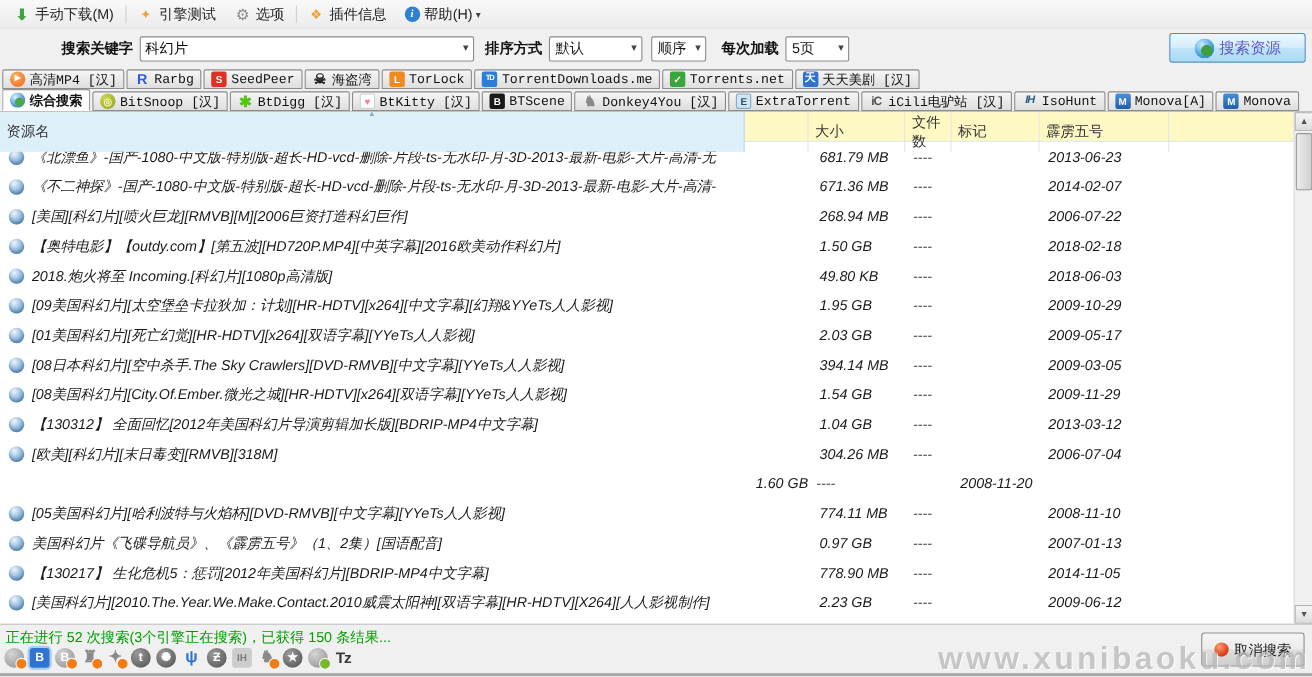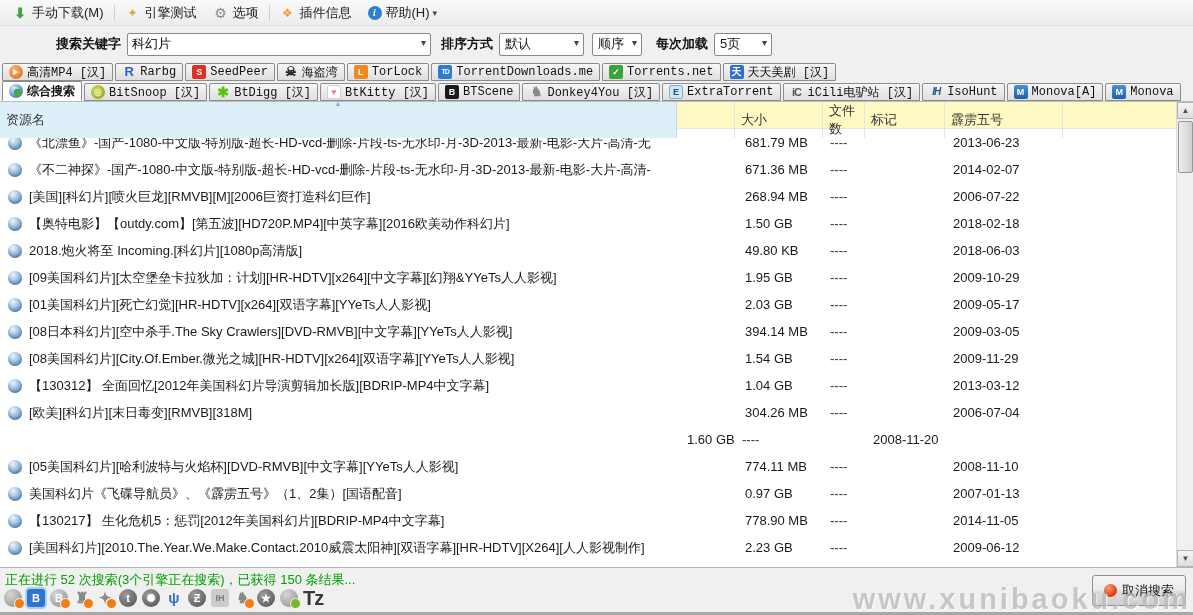--- a/index.html
+++ b/index.html
@@ -64,21 +64,21 @@
   .tabicon[data-icon="monova"] { background:linear-gradient(#4a8fdc,#1d5fa8); }
 
   
   .table-area { height:467px; background:#fff; position:relative; border-top:1px solid #bcbcbc; border-bottom:1px solid #b5b5b5; }
   .grid { display:grid; grid-template-columns:677px 58px 88px 42px 80px 118px 1fr; }
   .thead { height:27px; font-size:13px; color:#333; background:#fef9c3; border-bottom:1px solid #dce9f2; }
   .hcell { display:flex; align-items:center; padding-left:6px; border-right:1px solid #e4e4e4; position:relative; cursor:pointer; }
   .hcell-name { background:#ddeff9; border-right:1px solid #bcd8ea; }
   .hcell-name::before { content:"▲"; position:absolute; left:50%; top:-2px; transform:translateX(-50%); font-size:7px; color:#79aed2; }
   .tbody { width:1176px; }
-  .trow { height:27px; font-size:13px; cursor:pointer; }
+  .trow { height:27px; font-size:13px; cursor:pointer;font-style:italic; }
   .cell { display:flex; align-items:center; white-space:nowrap; overflow:hidden; }
   .cell-name { gap:7px; padding-left:8px; }
   .cell-size { padding-left:10px; }
   .cell-files { padding-left:7px; color:#333; }
   .cell-date { padding-left:8px; }
   .globe { width:14px; height:14px; border-radius:50%; flex:none;
     background:radial-gradient(circle at 35% 28%, #eef6ff, #8ab4d8 55%, #4a7aa8 95%); box-shadow:inset 0 -2px 3px rgba(40,80,120,.35); }
 
   
   .vscroll { position:absolute; top:0; right:0; bottom:0; width:17px; background:#f0f0f0; border-left:1px solid #dcdcdc; }
@@ -93,21 +93,21 @@
   .status-text { position:absolute; left:5px; top:3px; font-size:13px; color:#00a000; white-space:nowrap; }
   .eng-row { position:absolute; left:4px; top:21px; display:flex; gap:5px; align-items:center; }
   .engicon { width:18px; height:18px; display:inline-block; position:relative; text-align:center;
     font:bold 11px/18px "Liberation Sans",sans-serif; color:#fff; cursor:pointer; }
   .engicon[data-icon="circ-gray"] { background:radial-gradient(circle at 35% 30%, #d6d6d6, #8a8a8a); border-radius:50%; }
   .engicon[data-icon="circ-dark"] { background:radial-gradient(circle at 35% 30%, #9a9a9a, #4f4f4f); border-radius:50%; }
   .engicon[data-icon="sq-blue"] { background:#2f74d0; border-radius:3px; box-shadow:0 0 0 2px #a8d0f0; }
   .engicon[data-icon="sq-gray"] { background:#cccccc; color:#7a7a7a; border-radius:3px; font-size:9px; }
   .engicon[data-icon="glyph-gray"] { color:#8a8a8a; font-size:15px; }
   .engicon[data-icon="glyph-blue"] { color:#2f74d0; font-size:15px; }
-  .engicon[data-icon="text-dark"] { color:#3a3a3a; font-size:20px; letter-spacing:-1px; }
+  .engicon[data-icon="text-dark"] { color:#3a3a3a; font-size:14px; letter-spacing:-1px; }
   .engicon[data-badge="orange"]::after, .engicon[data-badge="green"]::after { content:""; position:absolute; right:-3px; bottom:-2px;
     width:9px; height:9px; border-radius:50%; background:#f07d18; border:1px solid #f6f6f6; }
   .engicon[data-badge="green"]::after { background:#76b82a; }
   .cancel-btn { position:absolute; right:7px; top:7px; width:94px; height:31px; border:1px solid #8e8e8e; border-radius:3px;
     background:linear-gradient(#f5f5f5,#ececec 48%,#ddd 52%,#cfcfcf); display:flex; align-items:center; justify-content:center; gap:5px;
     font-size:13px; color:#111; cursor:pointer; z-index:5; }
   .stop-dot { width:13px; height:13px; border-radius:50%; background:radial-gradient(circle at 35% 30%, #ff9a70, #d93a10 70%); flex:none; }
   .watermark { position:absolute; right:2px; bottom:-2px; z-index:10; pointer-events:none;
     font:bold 29px/36px "Liberation Sans",sans-serif; letter-spacing:3px; color:#b9b9b9; opacity:.75; text-shadow:1px 1px 0 #fff; }
 </style>
@@ -163,20 +163,24 @@
     <div class="combo c-sort">
         <span class="combo-val">默认</span>
       </div>
     <div class="combo c-order">
         <span class="combo-val">顺序</span>
       </div>
     <span class="sb-label">每次加载</span>
     <div class="combo c-load">
         <span class="combo-val">5页</span>
       </div>
+    <div class="search-btn">
+      <span class="btn-globe"></span>
+      <span class="lbl">搜索资源</span>
+    </div>
   </div>
 
   <div class="tabrow">
 
       <div class="tab">
         <span class="tabicon" data-icon="hdmp4">▶</span>
         <span>高清MP4 [汉]</span>
       </div>
 
       <div class="tab">

